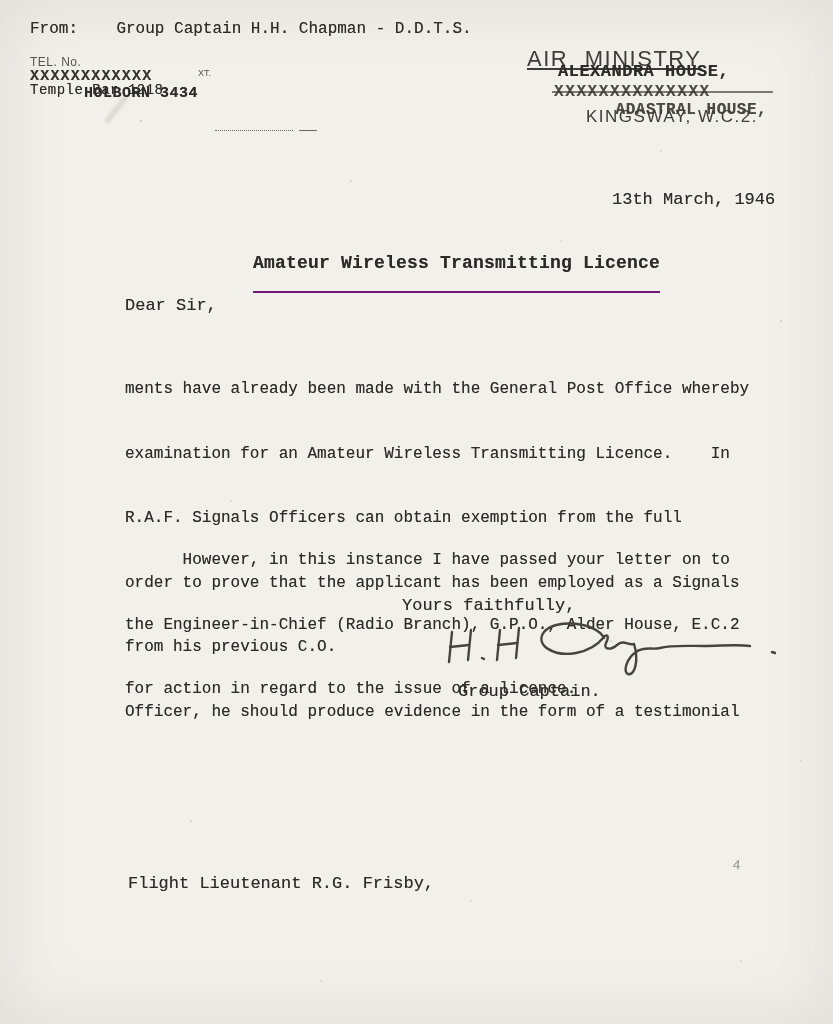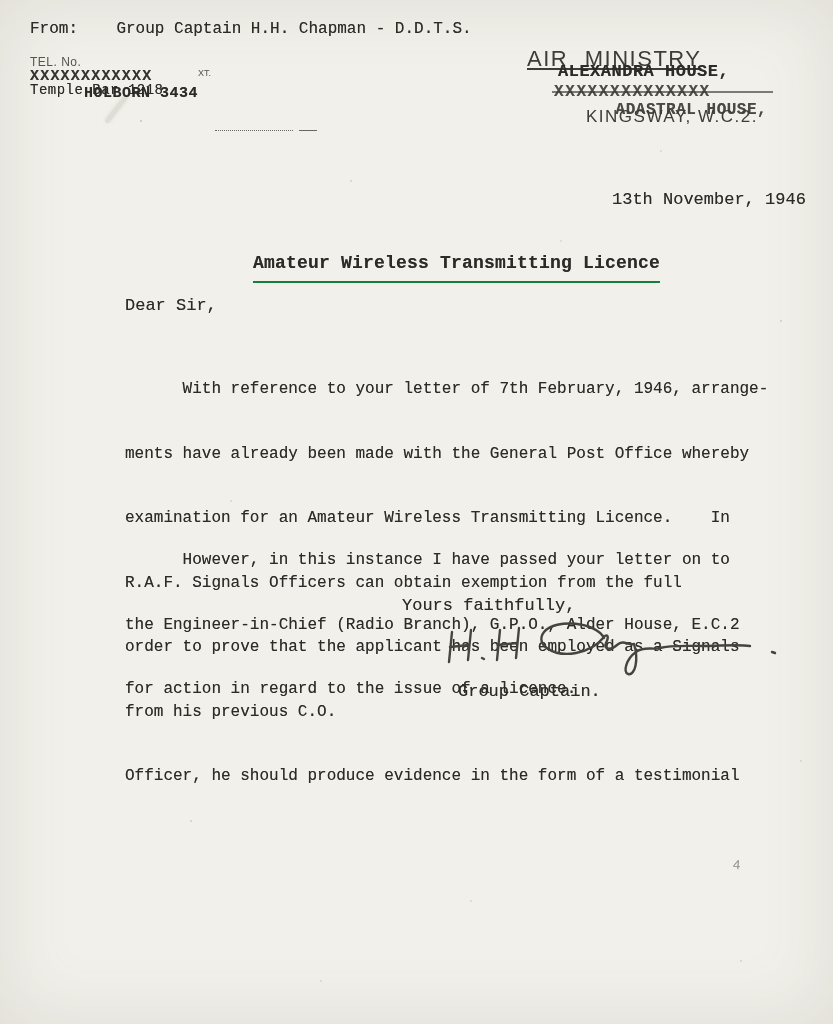--- a/index.html
+++ b/index.html
@@ -43,21 +43,21 @@
   .addr-struck .stack { position:relative; display:inline-block; font-size:16px; font-weight:bold; }
   .addr-struck .under { position:relative; letter-spacing:0.5px; color:#4a4a45;text-align:right; }
   .addr-struck .over { position:absolute; left:-4px; top:0; letter-spacing:1.6px; color:rgba(60,60,55,0.75); }
   .addr-struck .strike-bar { position:absolute; left:-6px; right:-6px; top:8px; height:2px; background:rgba(60,60,55,0.65); }
   .city-line { left:586px; top:107px; font-size:17px; letter-spacing:1.5px; color:#3c3c38; }
 
   .date-line { left:612px; top:190px; font-size:17px; }
 
   .subject {
     left:253px; top:253px; font-size:18px; font-weight:bold;
-    border-bottom:2px solid #15803d; padding-bottom:8px; letter-spacing:0.2px;
+    border-bottom:2px solid #701a75; padding-bottom:18px; letter-spacing:0.2px;
   }
   .salutation { left:125px; top:296px; font-size:17px; }
   .para { font-size:16px; line-height:21.5px; }
   .para div { white-space:pre; }
   .para1 { left:125px; top:336px; }
   .para2 { left:125px; top:507px; }
 
   .closing { left:402px; top:596px; font-size:17px; }
   .signature-svg { left:436px; top:612px; }
   .signer-title { left:458px; top:682px; font-size:17px; }
@@ -109,28 +109,27 @@
   <div class="abs type addr-typed">ALEXANDRA HOUSE,</div>
   <div class="abs addr-struck">
     <span class="stack type">
       <span class="under">ADASTRAL HOUSE,</span>
       <span class="over">XXXXXXXXXXXXXX</span>
       <span class="strike-bar"></span>
     </span>
   </div>
   <div class="abs print-sans city-line">KINGSWAY, W.C.2.</div>
 
-  <div class="abs type date-line">13th November, 1946</div>
+  <div class="abs type date-line">13th March, 1946</div>
 
   <div class="abs type subject">Amateur Wireless Transmitting Licence</div>
 
   <div class="abs type salutation">Dear Sir,</div>
 
   <div class="abs type para para1">
-    <div>      With reference to your letter of 7th February, 1946, arrange-</div>
     <div>ments have already been made with the General Post Office whereby</div>
     <div>examination for an Amateur Wireless Transmitting Licence.    In</div>
     <div>R.A.F. Signals Officers can obtain exemption from the full</div>
     <div>order to prove that the applicant has been employed as a Signals</div>
     <div>from his previous C.O.</div>
     <div>Officer, he should produce evidence in the form of a testimonial</div>
   </div>
 
   <div class="abs type para para2">
     <div>      However, in this instance I have passed your letter on to</div>
@@ -150,19 +149,20 @@
       <path d="M62,33 L81,31"></path>
       <path d="M83,16 L80,46"></path>
       <path d="M168,26 C160,10 120,6 108,20 C98,33 118,45 140,41 C156,38 164,30 168,25 C172,21 173,25 170,31 C167,37 174,39 181,33 C188,27 192,34 198,32 C203,48 199,64 192,62 C187,60 190,47 200,40 C208,34 216,38 224,36 C234,33 252,34 268,34 C284,34 302,32 314,34"></path>
       <path d="M336,40 l3,1"></path>
     </g>
   </svg>
 
   <div class="abs type signer-title">Group Captain.</div>
 
   <div class="abs type recipient">
+    <div>Flight Lieutenant R.G. Frisby,</div>
     
     
   </div>
 
   <div class="abs pencil-mark">4</div>
 
 </div>
 
 </body></html>

